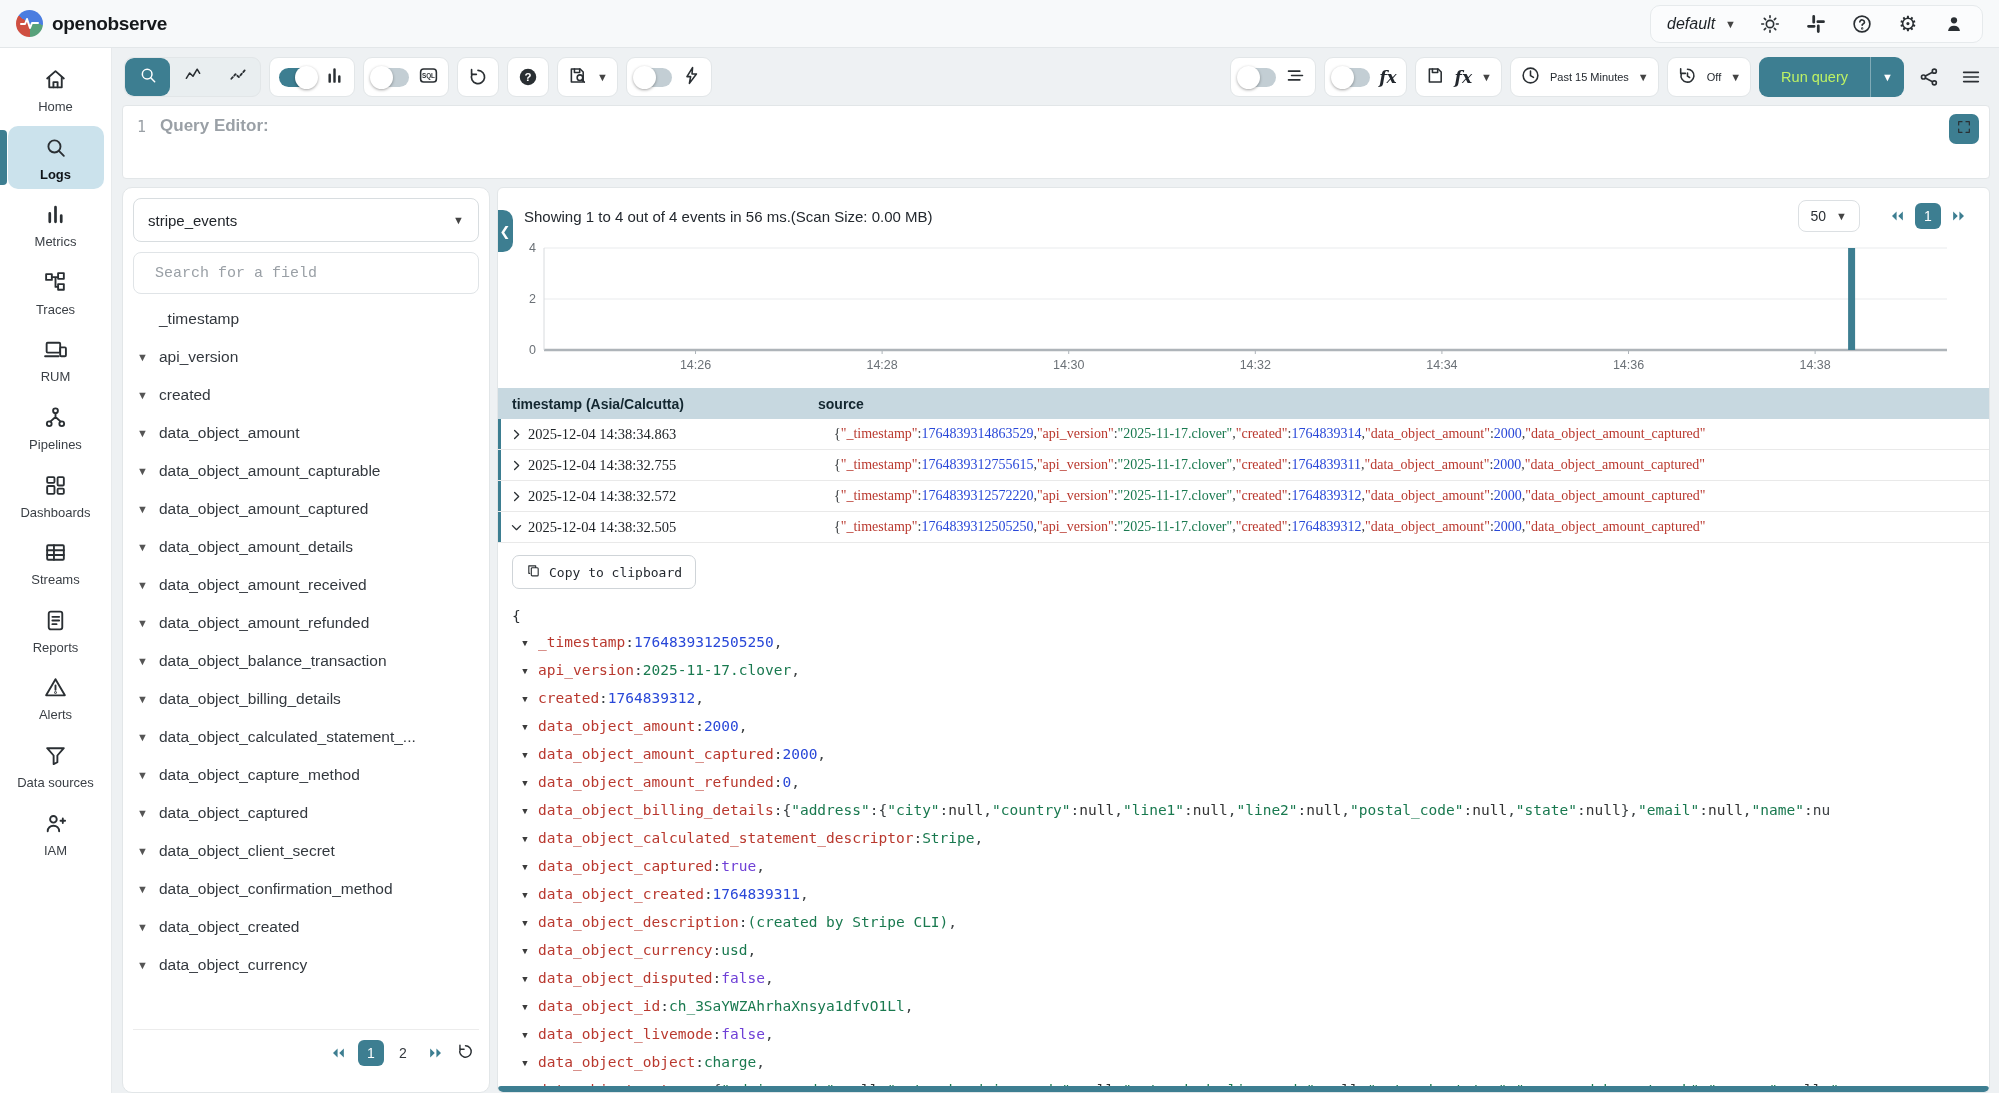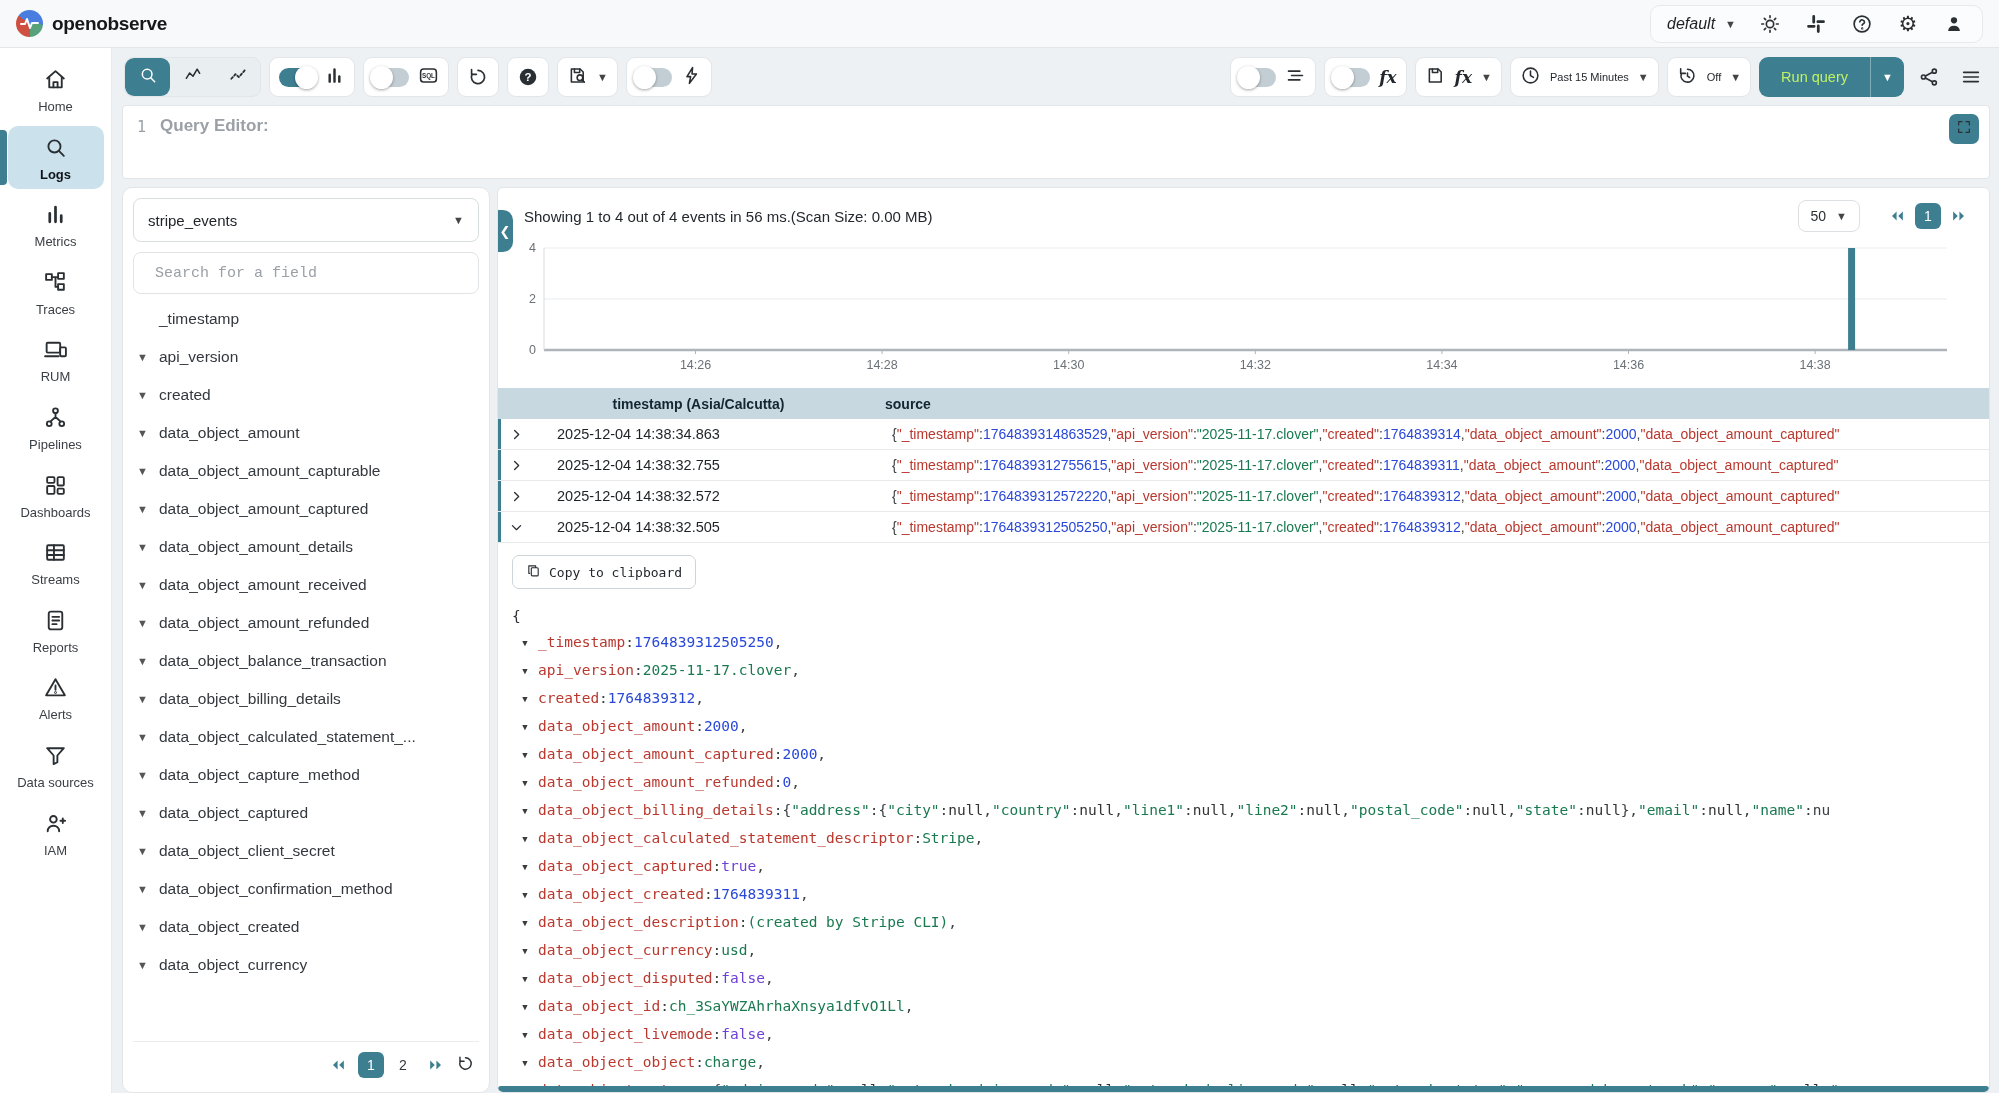--- a/index.html
+++ b/index.html
@@ -57,21 +57,21 @@
   
   .editor-card{ background:#fff; border:1px solid #e2e6e8; border-radius:4px; height:74px; position:relative; padding:10px 14px; display:flex; gap:14px; }
   .ln{ color:#9aa0a6; font-size:15px; font-family:"DejaVu Sans Mono",monospace; padding-top:2px; }
   .editor-ph{ color:#9aa0a6; font-size:17px; font-weight:bold; }
   .fullscreen-btn{ position:absolute; right:10px; top:8px; width:30px; height:30px; background:#3d7e91; border-radius:7px; display:flex; align-items:center; justify-content:center; cursor:pointer; }
   .fullscreen-btn svg{ width:16px; height:16px; }
   .fullscreen-btn svg *{ stroke:#fff; }
 
   
   .work-row{ flex:1; display:flex; margin-top:8px; min-height:0; gap:7px; }
-  .fields-card{ width:368px; flex:none; background:#fff; border:1px solid #e2e6e8; border-radius:10px; display:flex; flex-direction:column; padding:10px 10px 12px; min-height:0; }
+  .fields-card{ width:368px; flex:none; background:#fff; border:1px solid #e2e6e8; border-radius:10px; display:flex; flex-direction:column; padding:10px 10px 24px; min-height:0; }
   .stream-select{ border:1px solid #d8dde0; border-radius:8px; height:44px; display:flex; align-items:center; padding:0 14px; font-size:15px; color:#22262b; cursor:pointer; }
   .stream-select .caret{ margin-left:auto; }
   .field-search{ border:1px solid #e0e4e7; border-radius:8px; height:42px; display:flex; align-items:center; padding:0 12px; margin-top:10px; gap:9px; }
   .field-search input{ border:none; outline:none; font-size:15px; color:#33383d; width:100%; font-family:Liberation Mono, monospace; background:transparent; }
   .field-search input::placeholder{ color:#9aa0a6; }
   .field-list{ flex:1; overflow:hidden; margin-top:6px; }
   .field-item{ display:flex; align-items:center; height:38px; font-size:15.5px; color:#33383e; cursor:pointer; padding-left:4px; white-space:nowrap; overflow:hidden; }
   .field-item .fchev{ width:22px; font-size:11px; color:#555; flex:none; }
   .fields-pg{ border-top:1px solid #ececec; padding:10px 4px 2px; display:flex; align-items:center; justify-content:flex-end; gap:10px; }
   .pg-arrow svg{ width:20px; height:20px; display:block; cursor:pointer; }
@@ -83,23 +83,23 @@
   .results-card{ flex:1; background:#fff; border:1px solid #e2e6e8; border-radius:6px; position:relative; display:flex; flex-direction:column; min-width:0; padding:0 0 6px 0; overflow:hidden; }
   .collapse-handle{ position:absolute; left:-1px; top:22px; width:16px; height:42px; background:#3d7e91; border-radius:0 10px 10px 0; color:#fff; display:flex; align-items:center; justify-content:center; font-size:13px; cursor:pointer; z-index:3; }
   .res-header{ display:flex; align-items:center; padding:12px 20px 8px 26px; }
   .res-summary{ font-size:15px; color:#23282e; }
   .res-controls{ margin-left:auto; display:flex; align-items:center; gap:27px; }
   .size-select{ border:1px solid #dcе0e3; border:1px solid #dce0e3; border-radius:8px; height:32px; display:flex; align-items:center; gap:10px; padding:0 12px; font-size:14px; color:#2a2f34; cursor:pointer; }
   .res-pg{ display:flex; align-items:center; gap:8px; }
   .chart-wrap{ padding:0 6px 0 10px; }
   .log-table{ margin-top:6px; }
   .lt-head{ display:flex; background:#c7d8e0; height:31px; align-items:center; font-size:14px; font-weight:bold; color:#132730; }
-  .lt-head .c-ts{ width:387px; padding-left:14px; flex:none;text-align:center; }
+  .lt-head .c-ts{ width:320px; padding-left:14px; flex:none; }
   .lt-head .c-src{ flex:1; }
-  .lrow{ display:flex; align-items:center; height:31px; border-bottom:1px solid #e9e9e9; position:relative; font-family:Liberation Sans, sans-serif; cursor:pointer;gap:29px; }
+  .lrow{ display:flex; align-items:center; height:31px; border-bottom:1px solid #e9e9e9; position:relative; font-family:Liberation Serif, serif; cursor:pointer; }
   .lrow::before{ content:''; position:absolute; left:0; top:0; bottom:0; width:3px; background:#3d7e91; }
   .lrow .rchev{ width:30px; padding-left:12px; flex:none; display:flex; align-items:center; }
   .lrow .rchev svg{ width:13px; height:13px; }
   .lrow .rts{ width:306px; flex:none; font-size:14.5px; color:#1e2226; }
   .lrow .rsrc{ flex:1; font-size:14px; white-space:nowrap; overflow:hidden; }
   .tok-key{ color:#b9382e; } .tok-num{ color:#2847d8; } .tok-str{ color:#19794f; }
   .tok-bool{ color:#6e3fd6; } .tok-null{ color:#333; } .tok-punc{ color:#3c4043; }
 
   .detail{ flex:1; min-height:0; overflow:hidden; padding:12px 0 0 14px; }
   .copy-btn{ display:inline-flex; align-items:center; gap:8px; border:1px solid #cfd4d8; border-radius:7px; background:#fff; padding:7px 13px; font-family:"DejaVu Sans Mono",monospace; font-size:13px; color:#23282e; cursor:pointer; }

